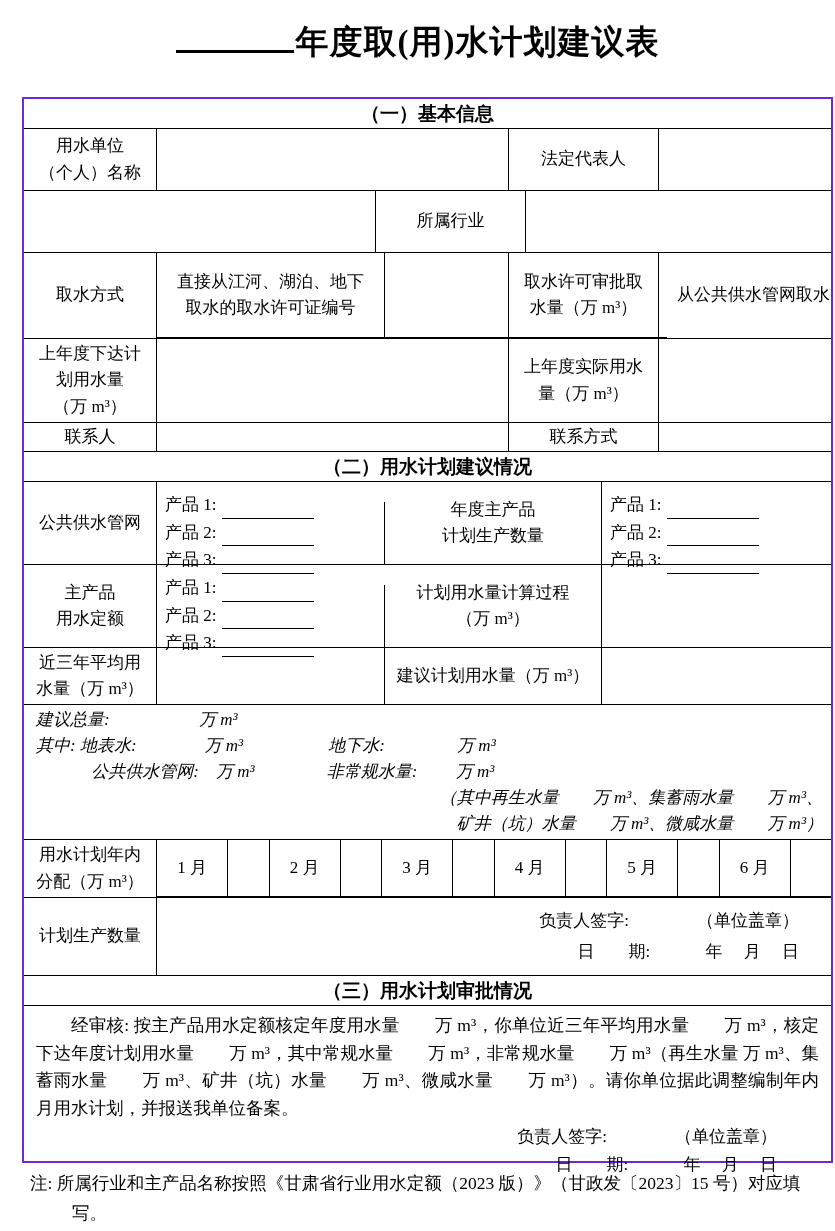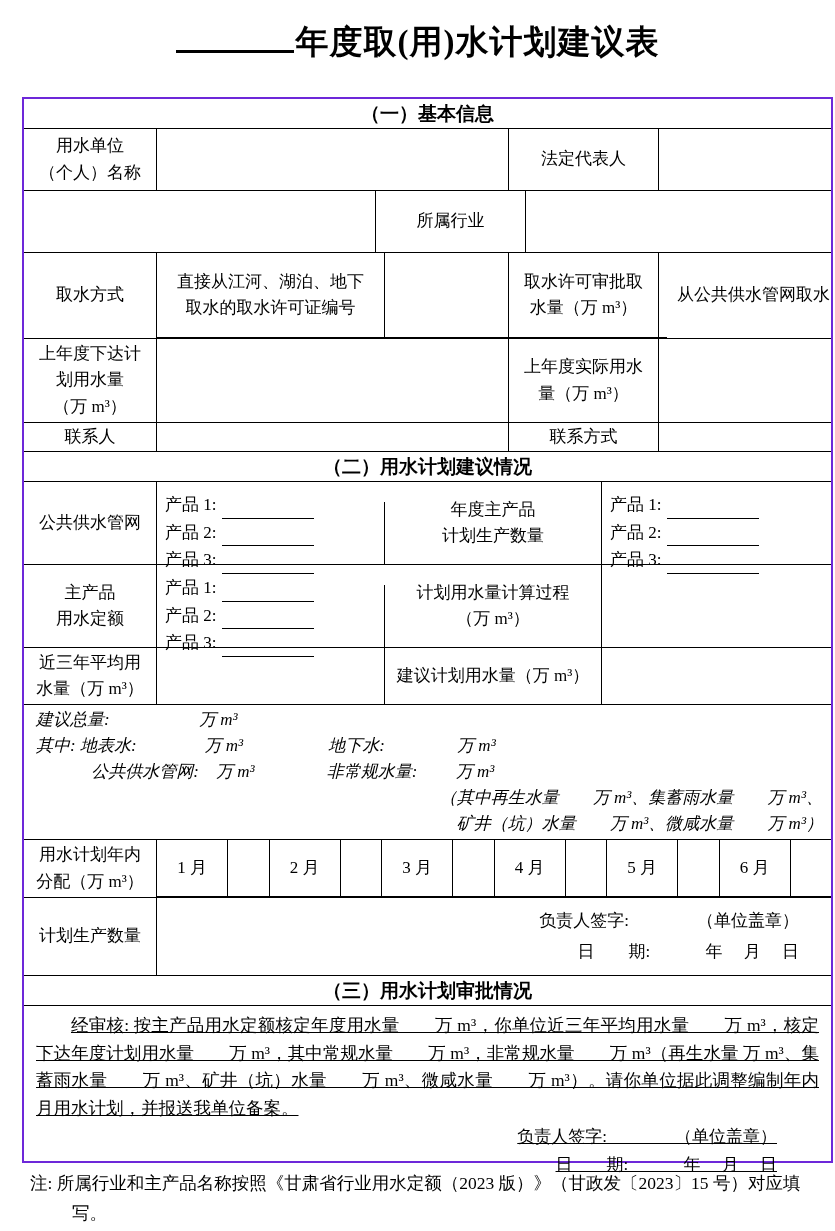--- a/index.html
+++ b/index.html
@@ -101,21 +101,21 @@
   .sign-cell {
     flex-direction: column;
     align-items: stretch;
     justify-content: center;
     text-align: right;
     gap: 5px;
     padding-right: 32px;
     white-space: pre;
   }
 
-  .approval-block { padding: 6px 12px 4px 12px; text-decoration: underline; }
+  .approval-block { padding: 6px 12px 4px 12px; }
   .approval-para {
     text-align: justify;
     text-indent: 2em;
     line-height: 27.5px;
     font-size: 17.5px;
     white-space: pre-wrap;
   }
   .approval-sign {
     text-align: right;
     padding-right: 42px;

